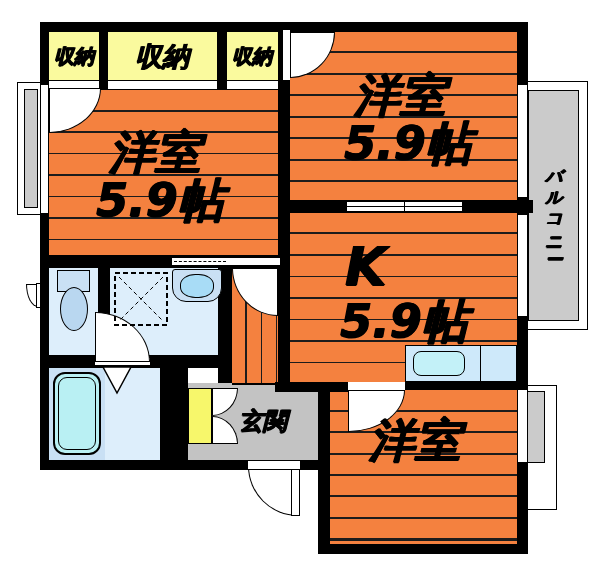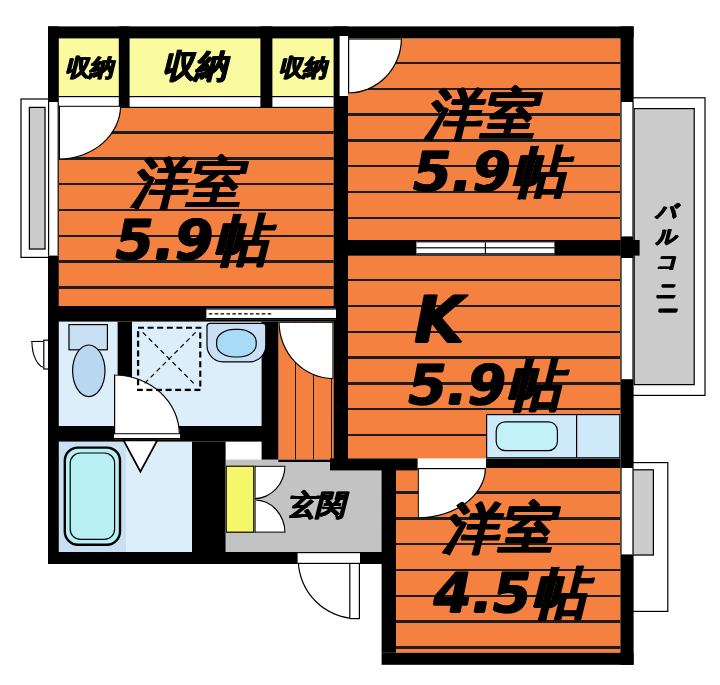--- a/index.html
+++ b/index.html
@@ -128,19 +128,18 @@
   <div class="lbl" style="left:155px;top:152px;font-size:46px;">洋室</div>
   <div class="lbl" style="left:160px;top:200px;font-size:46px;">5.9帖</div>
 
   <div class="lbl" style="left:400px;top:95px;font-size:46px;">洋室</div>
   <div class="lbl" style="left:408px;top:143px;font-size:46px;">5.9帖</div>
 
   <div class="lbl" style="left:366px;top:267px;font-size:54px;">K</div>
   <div class="lbl" style="left:404px;top:321px;font-size:46px;">5.9帖</div>
 
   <div class="lbl" style="left:415px;top:440px;font-size:46px;">洋室</div>
-  <div class="lbl" style="left:425px;top:494px;font-size:46px;">4.5帖</div>
 
   <div class="lbl" style="left:263px;top:421px;font-size:24px;">玄関</div>
 
   <div class="lbl vtext" style="left:554px;top:205px;font-size:17px;">バルコニー</div>
 
 </div>
 
 </body></html>

